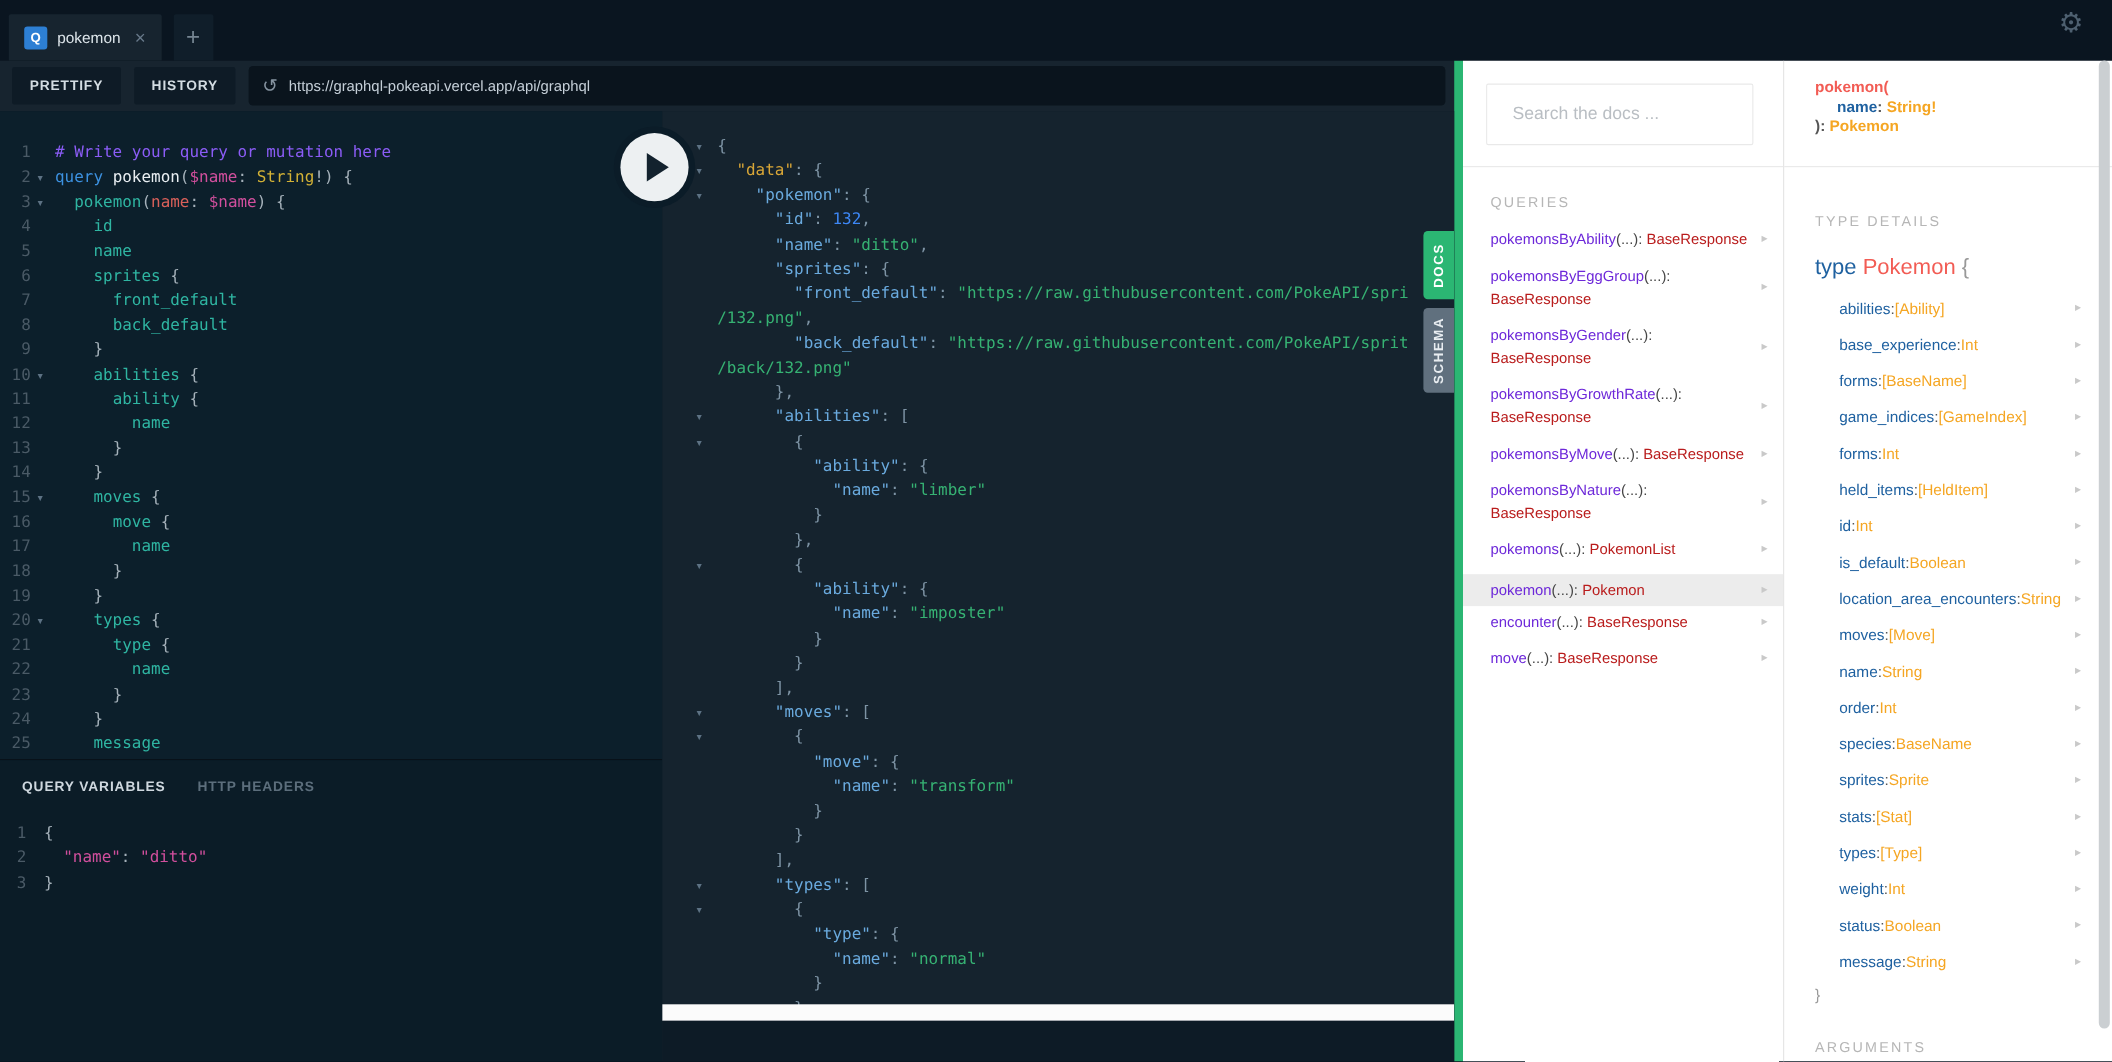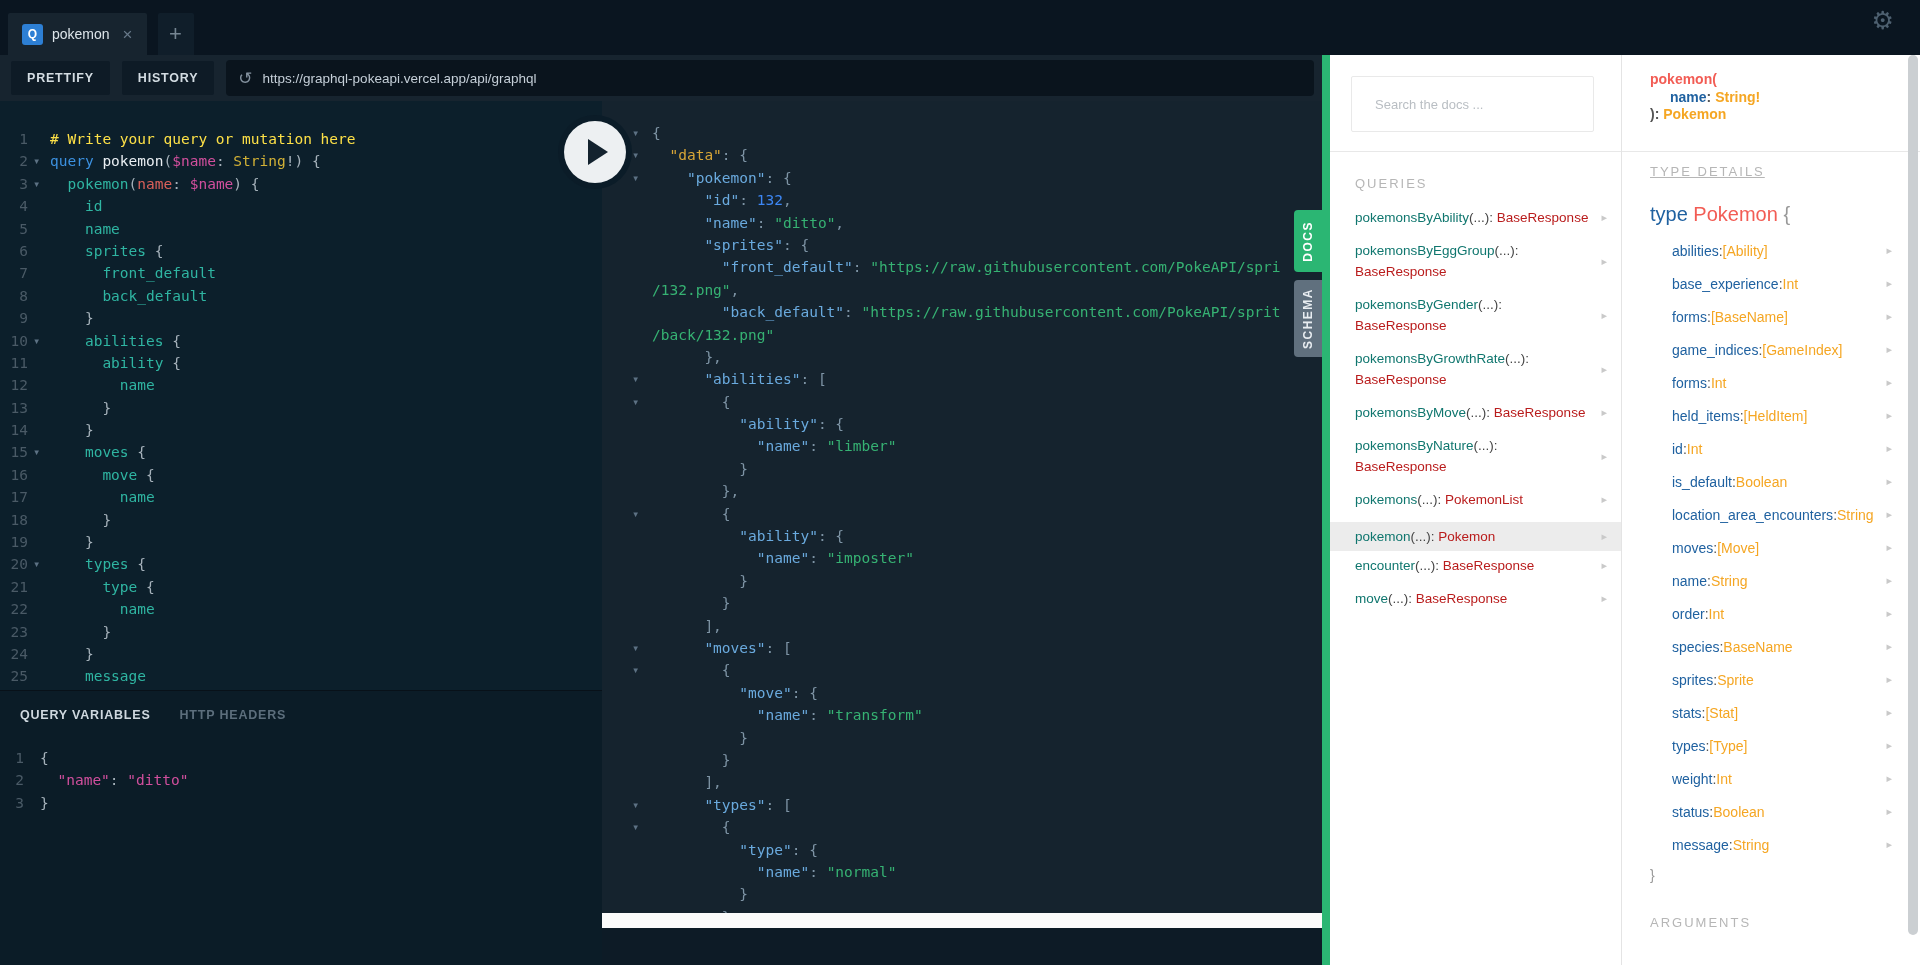--- a/index.html
+++ b/index.html
@@ -34,21 +34,21 @@
   .editor-pane { width:602px; background:#0c1f2b; display:flex; flex-direction:column; }
   .response-pane { flex:1; background:#15232e; position:relative; overflow:hidden; }
 
   .code { font-family:"DejaVu Sans Mono", "Liberation Mono", monospace; font-size:14.5px; }
   .cl { height:22.4px; line-height:22.4px; white-space:pre; position:relative; }
   .cl .ln { position:absolute; left:0; width:28px; text-align:right; color:#4a5a66; }
   .cl .fold { position:absolute; left:33px; color:#5d7284; font-size:12px; cursor:pointer; }
   .cl .lc { display:inline-block; margin-left:50px; }
 
   #editor-code { padding-top:27px; flex:1; }
-  .t-comment{color:#fde047} .t-keyword{color:#3c91e0} .t-def{color:#e9eef2}
+  .t-comment{color:#8b5cf6} .t-keyword{color:#3c91e0} .t-def{color:#e9eef2}
   .t-prop{color:#2fb5a2} .t-attr{color:#d9605a} .t-var{color:#d14f9d}
   .t-type{color:#d2b136} .t-punct{color:#a5b1ba} .t-plain{color:#cfd8de}
   .t-vkey{color:#d14f9d} .t-vstr{color:#d14f9d}
   .t-rkey{color:#6aaade} .t-rdata{color:#d8a637} .t-rnum{color:#3d87f5}
   .t-rstr{color:#36b273} .t-rpunct{color:#7e94a5}
 
   
   .vars { height:275px; background:#0b1c27; border-top:1px solid #081119; padding-top:14px; }
   .vars-tabs { padding-left:20px; height:20px; display:flex; align-items:center; font-size:12.5px; letter-spacing:.8px; }
   .vars-tab-active { color:#cfd8df; font-weight:700; cursor:pointer; }
@@ -69,35 +69,35 @@
   .below-scroll { position:absolute; left:0; right:0; bottom:0; height:37px; background:#0d1b26; z-index:3; }
   .side-tab { position:absolute; right:0; width:28px; z-index:6; display:flex; align-items:center; justify-content:center; border-radius:4px 0 0 4px; cursor:pointer; }
   .side-tab span { writing-mode:vertical-rl; transform:rotate(180deg); color:#fff; font-weight:700; font-size:12px; letter-spacing:1.5px; }
   .docs-tab { top:109px; height:62px; background:#2bb673; }
   .schema-tab { top:179px; height:77px; background:#60707e; }
   .schema-tab span { color:#e8edf1; }
 
   
   .docs-left { width:292px; border-right:1px solid #e4e4e4; }
   .search-wrap { height:97px; border-bottom:1px solid #e8e8e8; padding:21px 0 0 21px; }
-  .search-input { width:243px; height:56px; border:1px solid #e9e9e9; background:#fff; padding-left:23px; font-family:"Liberation Sans",sans-serif; font-size:13px; color:#333; outline:none; border-radius:2px; }
+  .search-input { width:243px; height:56px; border:1px solid #e9e9e9; background:#fff; padding-left:23px; font-family:"Liberation Sans",sans-serif; font-size:16px; color:#333; outline:none; border-radius:2px; }
   .search-input::placeholder { color:#b9bec3; }
   .section-label { color:#b6b6b6; font-size:13px; letter-spacing:2px; font-weight:400; }
   .queries-header { margin:24px 0 16px 25px; }
   .q-item { padding:0 14px 0 25px; margin-bottom:12px; font-size:13.5px; line-height:21px; display:flex; align-items:center; cursor:pointer; }
   .q-item.active { background:#ececec; padding-top:4px; padding-bottom:4px; margin-bottom:4px; }
   .q-text { flex:1; }
-  .q-name { color:#0f766e; } .q-paren { color:#454545; } .q-type { color:#b91c1c; }
+  .q-name { color:#6d28d9; } .q-paren { color:#454545; } .q-type { color:#b91c1c; }
   .q-chev { color:#c9c9c9; font-size:11px; margin-left:6px; }
 
   .docs-right { flex:1; position:relative; }
   .signature { height:97px; border-bottom:1px solid #e8e8e8; padding:16px 0 0 28px; font-size:14px; font-weight:700; line-height:17.5px; }
   .sig-func { color:#f25c54; } .sig-arg { color:#1f61a0; } .sig-dark { color:#555; } .sig-type { color:#f5a623; }
   .sig-argline { padding-left:20px; }
-  .type-details-header { margin:12px 0 0 28px;text-decoration:underline; }
+  .type-details-header { margin:41px 0 0 28px; }
   .type-line { margin:24px 0 8px 28px; font-size:20px; }
   .tl-kw { color:#1f61a0; } .tl-name { color:#f25c54; } .tl-brace { color:#999; }
   .f-row { margin-left:50px; margin-right:28px; height:33px; display:flex; align-items:center; font-size:14px; cursor:pointer; }
   .f-name { color:#1f61a0; } .f-colon { color:#555; } .f-type { color:#f5a623; }
   .f-chev { color:#c9c9c9; font-size:11px; margin-left:auto; }
   .close-brace { margin:6px 0 0 28px; font-size:14px; color:#999; }
   .arguments-header { margin:32px 0 0 28px; }
   .vscrollbar { position:absolute; right:2px; top:0; width:10px; height:880px; background:#cbcfd2; border-radius:5px; }
 </style>
 </head>

